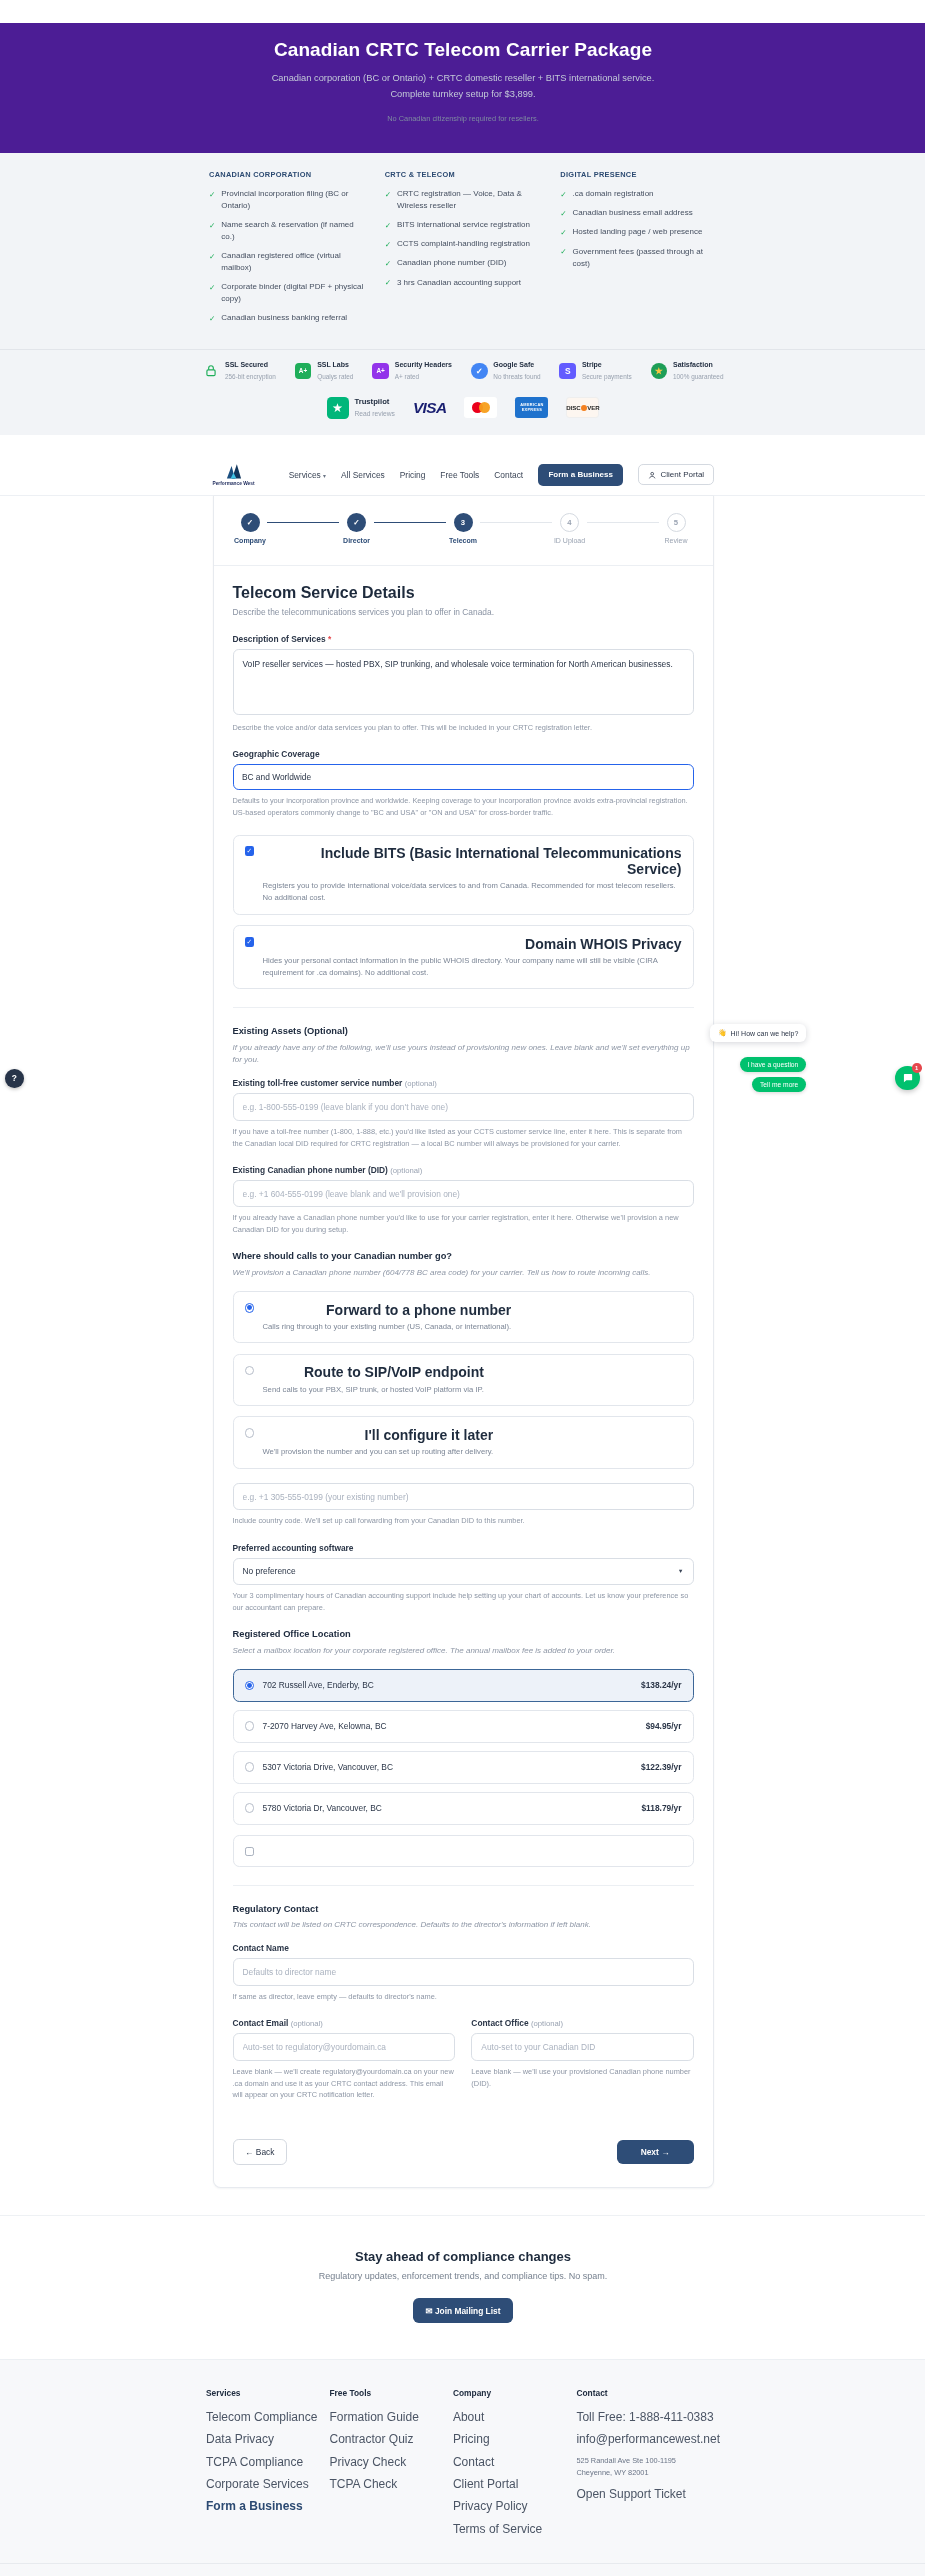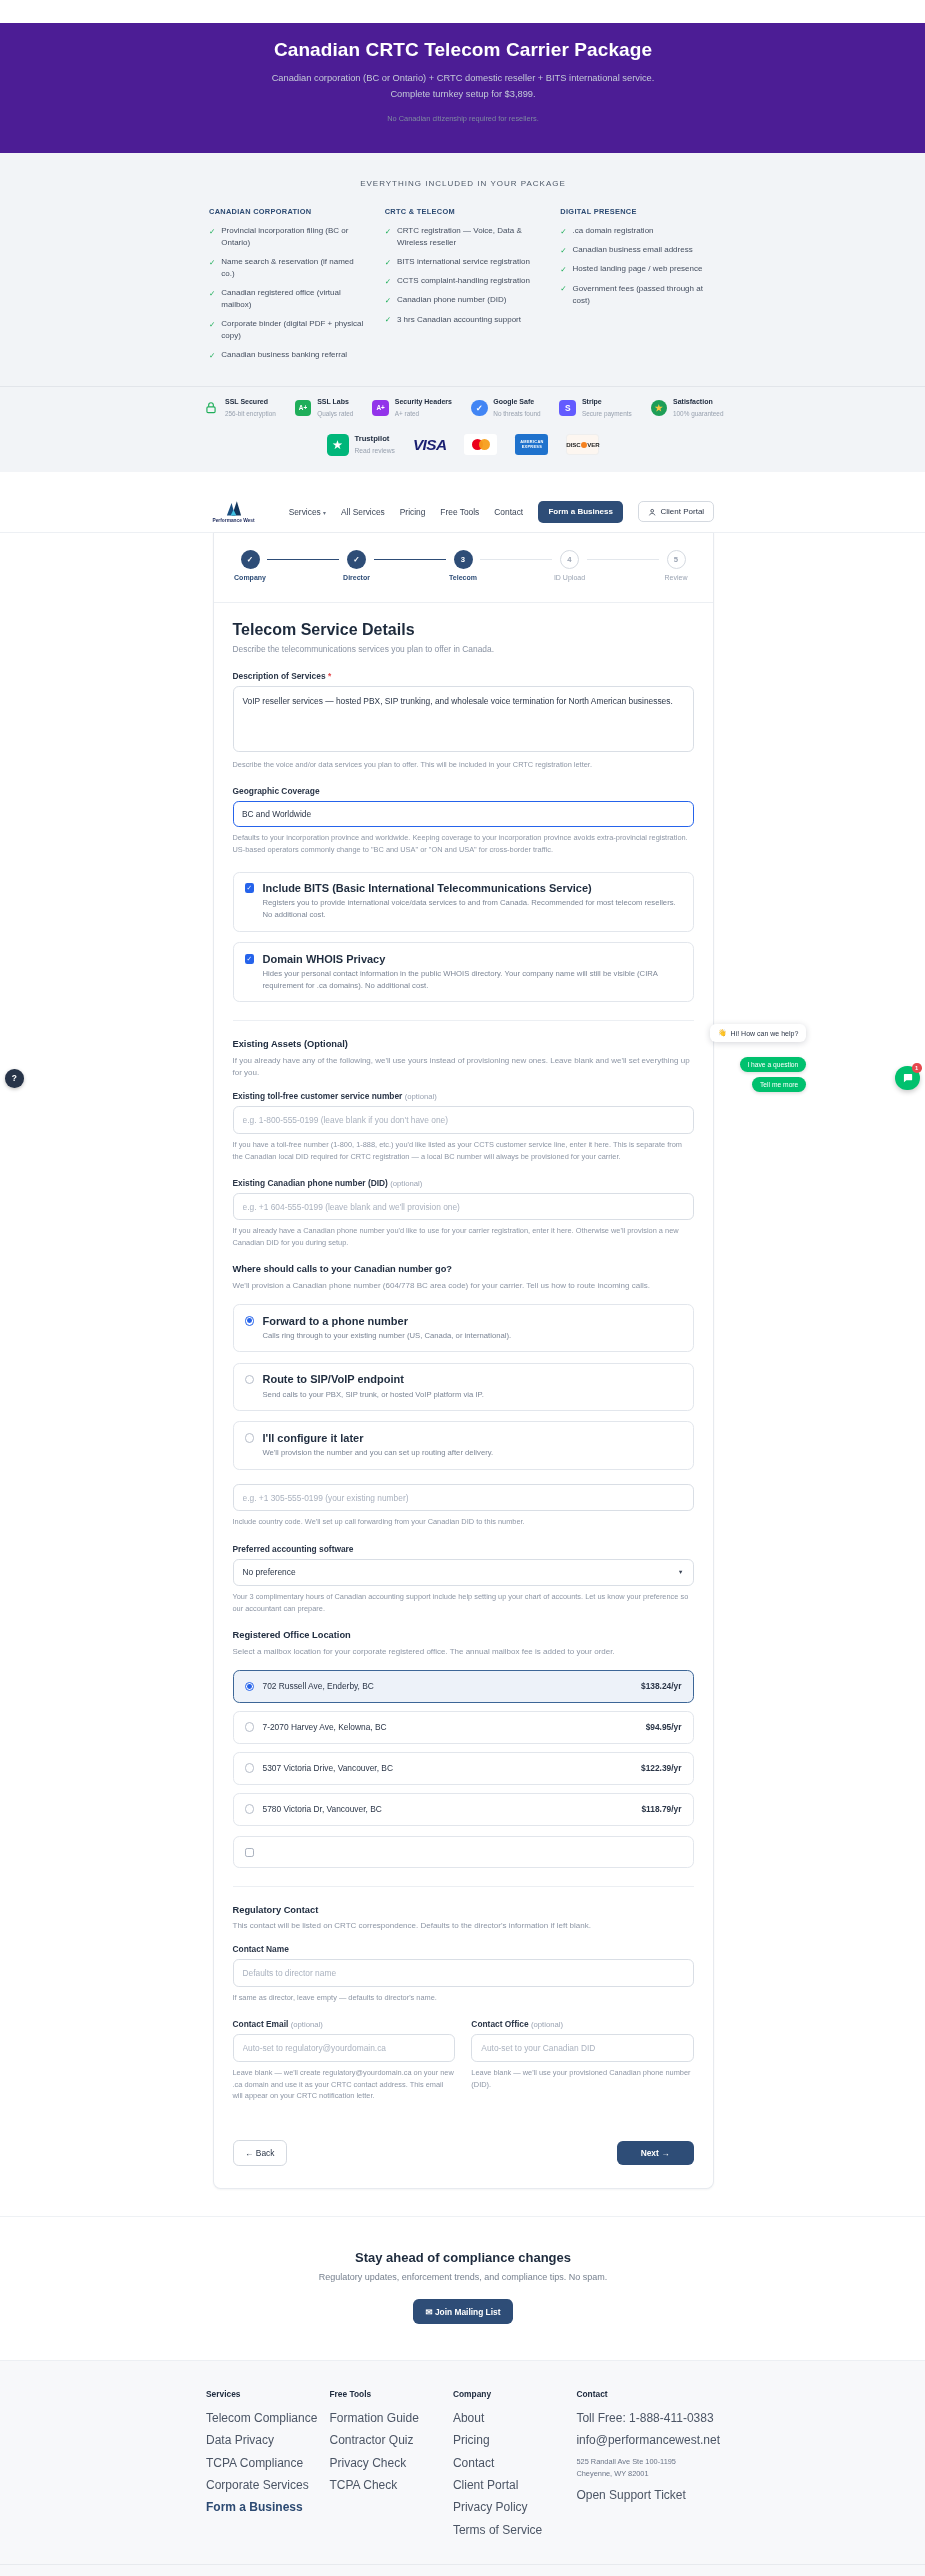--- a/index.html
+++ b/index.html
@@ -90,24 +90,24 @@
   .label .opt { color:#9aa3b2; font-weight:normal; font-size:7.7px; }
   .req { color:#e5484d; }
   .input { width:100%; border:0.6px solid #d9dee5; border-radius:5.8px; padding:7.7px 9px; font-size:8.4px; color:#2b3648;
            font-family:"Liberation Sans", sans-serif; background:#fff; }
   .input::placeholder { color:#aab2bf; }
   textarea.input { height:66px; resize:none; line-height:1.55; }
   .focused { border:1.3px solid #2563eb; padding:7px 8.4px; }
   .help { font-size:7.4px; color:#8d96a5; line-height:1.6; margin:5.1px 0 15.4px; }
   .divider { height:0.6px; background:#eceff3; margin:18px 0; }
   .section-h { font-size:9.3px; font-weight:bold; color:#202d40; margin:0 0 5.8px; }
-  .section-d { font-size:8px; color:#8d96a5; line-height:1.55; margin:0 0 11.6px; }
+  .section-d { font-size:8px; color:#8d96a5; line-height:1.55; margin:0 0 11.6px;font-style:italic; }
 
   .opt-card { border:0.6px solid #e2e6ec; border-radius:6.4px; padding:9.6px 11px; margin-bottom:10.3px; display:flex; gap:8.4px; }
-  .opt-card .t { font-size:11px; font-weight:bold; color:#1f2c3e; margin-bottom:3.2px; }
+  .opt-card .t { font-size:14px; font-weight:bold; color:#1f2c3e; margin-bottom:3.2px;text-align:right; }
   .opt-card .d { font-size:7.7px; color:#7c8696; line-height:1.55; }
   .cbox { width:9.6px; height:9.6px; border-radius:2.2px; background:#2563eb; color:#fff; font-size:6.7px; display:flex;
           align-items:center; justify-content:center; flex:none; margin-top:1.3px; cursor:pointer; }
   .cbox.empty { background:#fff; border:1px solid #aab2bf; }
   .radio { width:9.6px; height:9.6px; border-radius:50%; border:1px solid #b6bdc9; flex:none; margin-top:1.3px; position:relative; cursor:pointer; background:#fff; }
   .radio.sel { border-color:#2563eb; }
   .radio.sel::after { content:""; position:absolute; inset:1.4px; border-radius:50%; background:#2563eb; }
 
   .select { position:relative; display:flex; align-items:center; border:0.6px solid #d9dee5; border-radius:5.8px;
             padding:7.7px 9px; font-size:8.4px; color:#2b3648; cursor:pointer; }
@@ -164,21 +164,20 @@
 
 <div class="topstrip"></div>
 
 <section class="hero">
   <h1>Canadian CRTC Telecom Carrier Package</h1>
   <div class="sub">Canadian corporation (BC or Ontario) + CRTC domestic reseller + BITS international service. Complete turnkey setup for $3,899.</div>
   <div class="note">No Canadian citizenship required for resellers.</div>
 </section>
 
 <section class="included">
-  <div class="inc-head">EVERYTHING INCLUDED IN YOUR PACKAGE</div>
   <div class="cols">
     <div class="col">
       <h3>CANADIAN CORPORATION</h3>
       <ul>
         <li>
             <span class="ck">✓</span>
             <span>Provincial incorporation filing (BC or Ontario)</span>
           </li>
         <li>
             <span class="ck">✓</span>

